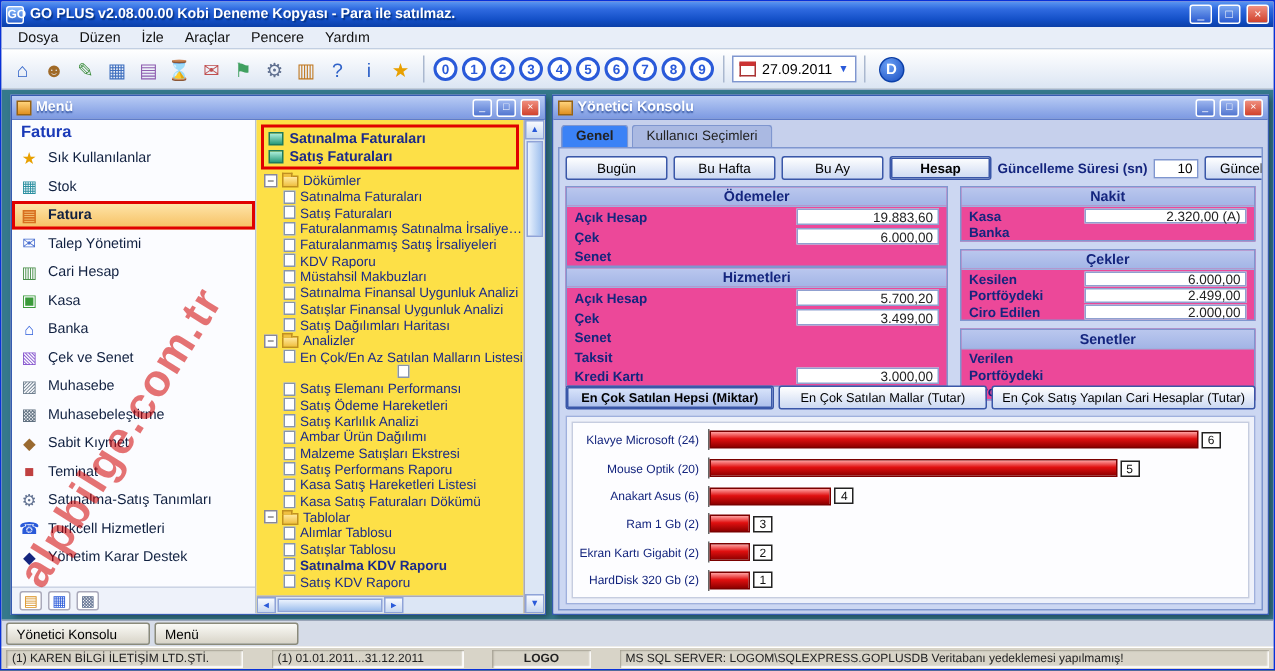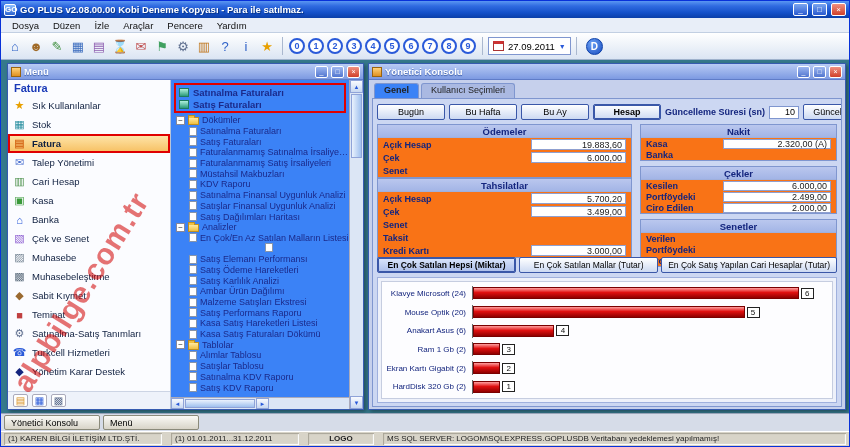--- a/index.html
+++ b/index.html
@@ -41,21 +41,21 @@
   
   .menu-body{flex:1;display:flex;background:#fff;overflow:hidden;min-height:0;}
   .sidebar{width:163px;flex:none;border-right:1px solid #b8c4d8;display:flex;flex-direction:column;background:#fbfcff;overflow:hidden;}
   .sidebar-header{font-size:11px;font-weight:bold;color:#1a3ab8;padding:2px 6px;flex:none;}
   .sb-item{height:19px;flex:none;display:flex;align-items:center;gap:5px;padding:0 4px;font-size:9.5px;color:#102040;cursor:pointer;white-space:nowrap;overflow:hidden;}
   .sb-ic{width:15px;flex:none;text-align:center;font-size:11px;}
   .sb-item.active{background:linear-gradient(#ffe8b0,#f6be5e);outline:2px solid #e00000;outline-offset:-2px;font-weight:bold;}
   .sidebar-footer{margin-top:auto;flex:none;display:flex;gap:4px;padding:2px 5px;border-top:1px solid #ccd4e4;background:#eef2fa;}
   .sf-ic{width:15px;height:13px;display:flex;align-items:center;justify-content:center;font-size:10px;border:1px solid #aab;background:#fff;border-radius:2px;cursor:pointer;}
 
-  .tree-panel{flex:1;display:flex;background:#3b82f6;overflow:hidden;min-width:0;}
+  .tree-panel{flex:1;display:flex;background:#fde047;overflow:hidden;min-width:0;}
   .tree-main{flex:1;display:flex;flex-direction:column;overflow:hidden;min-width:0;}
   .tree-scrolled{flex:1;overflow:hidden;padding:2px 0 0 3px;}
   .shortcuts{border:2px solid #e00000;margin:1px 3px 2px 0;padding:1px 3px;}
   .shortcut{display:flex;gap:4px;align-items:center;font-size:9.5px;font-weight:bold;color:#1b2a8a;height:12px;cursor:pointer;white-space:nowrap;}
   .shortcut-ic{width:10px;height:9px;flex:none;background:linear-gradient(#aef0dc,#2a9a7a);border:1px solid #1d7a5e;}
   .tree-row{display:flex;align-items:center;gap:3px;height:10.7px;font-size:9px;color:#1b2a8a;white-space:nowrap;cursor:pointer;overflow:hidden;}
   .expander{width:9px;height:9px;flex:none;border:1px solid #889;background:#fff;font-size:8px;line-height:7px;text-align:center;color:#333;}
   .folder-ic{width:11px;height:8px;flex:none;background:linear-gradient(#ffe9a0,#f0c040);border:1px solid #c09020;position:relative;margin-top:2px;}
   .folder-ic::before{content:"";position:absolute;top:-3px;left:-1px;width:5px;height:2px;background:#f0c040;border:1px solid #c09020;border-bottom:none;}
   .leaf-ic{width:8px;height:9px;flex:none;background:#fff;border:1px solid #8895aa;}
@@ -79,21 +79,21 @@
   .btn{font-size:9px;height:16px;border:1px solid #3a57a8;background:linear-gradient(#ffffff,#ccd9f2);border-radius:2px;display:flex;align-items:center;justify-content:center;padding:0 6px;color:#000;cursor:pointer;white-space:nowrap;}
   .filter-row .btn{width:68px;flex:none;}
   .btn.active{font-weight:bold;box-shadow:inset 0 0 0 1px #3a57a8;}
   .update-label{margin-left:auto;font-size:9px;font-weight:bold;color:#14257e;white-space:nowrap;}
   .update-value{width:30px;height:13px;flex:none;background:#fff;border:1px solid #7f96cf;font-size:9px;text-align:right;line-height:11px;padding:0 3px;}
   .filter-row .update-btn{width:56px;}
 
   .groups{display:flex;gap:8px;flex:none;height:130px;}
   .gcol-left{width:255px;flex:none;display:flex;flex-direction:column;}
   .gcol-right{flex:1;display:flex;flex-direction:column;gap:5px;}
-  .group{border:1px solid #7f96cf;background:#f97316;}
+  .group{border:1px solid #7f96cf;background:#ec4899;}
   .ghead{height:13px;background:linear-gradient(#bac7ee,#a3b5e6);font-size:9.5px;font-weight:bold;color:#14257e;text-align:center;line-height:13px;border-bottom:1px solid #9fb0dd;}
   .grow{display:flex;align-items:center;padding:0 5px;height:13px;}
   .glabel{font-size:9px;font-weight:bold;color:#14257e;white-space:nowrap;}
   .gvalue{margin-left:auto;width:95px;height:11px;background:#fff;border:1px solid #8fa0d0;font-size:9px;text-align:right;line-height:10px;padding:0 3px;color:#222;white-space:nowrap;}
   .gvalue:empty{background:transparent;border-color:transparent;}
   .gcol-right .grow{height:11px;}
   .gcol-right .gvalue{width:108px;height:10px;line-height:9px;}
 
   .chart-btn-row{display:flex;gap:3px;height:17px;flex:none;}
   .chart-btn{flex:1;font-size:8.5px;}
@@ -104,21 +104,21 @@
   .bar-row{display:flex;align-items:center;height:22px;}
   .bar-label{width:88px;flex:none;font-size:8px;color:#14257e;text-align:right;padding-right:6px;white-space:nowrap;overflow:hidden;}
   .bar-track{flex:1;position:relative;height:14px;border-left:1px solid #666;display:flex;align-items:center;min-width:0;}
   .bar{height:12px;flex:none;background:linear-gradient(180deg,#ffa0a0,#e01010 45%,#8f0000);border:1px solid #7a0000;}
   .bar-rank{width:13px;height:11px;flex:none;border:1px solid #222;background:#fff;font-size:8px;line-height:10px;text-align:center;margin-left:2px;color:#111;}
 
   
   .watermark{position:absolute;left:-80px;top:215px;width:320px;text-align:center;transform:rotate(-58deg);font-size:30px;font-weight:bold;color:rgba(210,0,0,0.55);pointer-events:none;z-index:20;letter-spacing:1px;}
   .taskbar{height:18px;flex:none;background:#d6dce8;border-top:1px solid #99a4b8;display:flex;gap:3px;padding:1px 3px;}
   .task-btn{width:96px;font-size:9px;background:linear-gradient(#fafaf6,#d8d4c8);border:1px solid #8a8a7a;border-radius:2px;display:flex;align-items:center;padding:0 6px;cursor:pointer;white-space:nowrap;overflow:hidden;}
-  .statusbar{height:15px;flex:none;background:#d8d4c8;border-top:1px solid #fff;display:flex;align-items:center;font-size:8px;gap:9px;padding:0 3px;color:#222;}
+  .statusbar{height:15px;flex:none;background:#d8d4c8;border-top:1px solid #fff;display:flex;align-items:center;font-size:8px;gap:19px;padding:0 3px;color:#222;}
   .sb-panel{height:12px;line-height:11px;padding:0 4px;white-space:nowrap;overflow:hidden;box-shadow:inset 1px 1px 1px #a8a496, inset -1px -1px 1px #fff;}
   .sb-company{width:158px;flex:none;}
   .sb-period{width:128px;flex:none;}
   .sb-brand{width:66px;flex:none;text-align:center;font-weight:bold;}
   .sb-server{flex:1;}
 </style>
 </head>
 <body>
 
 <div class="app">
@@ -341,25 +341,25 @@
                   <div class="tree-row" style="padding-left: 15px;">
                     <span class="leaf-ic"></span>
                     <span class="tlabel">Faturalanmamış Satınalma İrsaliyeleri</span>
                   </div>
                   <div class="tree-row" style="padding-left: 15px;">
                     <span class="leaf-ic"></span>
                     <span class="tlabel">Faturalanmamış Satış İrsaliyeleri</span>
                   </div>
                   <div class="tree-row" style="padding-left: 15px;">
                     <span class="leaf-ic"></span>
+                    <span class="tlabel">KDV Raporu</span>
+                  </div>
+                  <div class="tree-row" style="padding-left: 15px;">
+                    <span class="leaf-ic"></span>
                     <span class="tlabel">Müstahsil Makbuzları</span>
-                  </div>
-                  <div class="tree-row" style="padding-left: 15px;">
-                    <span class="leaf-ic"></span>
-                    <span class="tlabel">KDV Raporu</span>
                   </div>
                   <div class="tree-row" style="padding-left: 15px;">
                     <span class="leaf-ic"></span>
                     <span class="tlabel">Satınalma Finansal Uygunluk Analizi</span>
                   </div>
                   <div class="tree-row" style="padding-left: 15px;">
                     <span class="leaf-ic"></span>
                     <span class="tlabel">Satışlar Finansal Uygunluk Analizi</span>
                   </div>
                   <div class="tree-row" style="padding-left: 15px;">
@@ -417,21 +417,21 @@
                     <span class="tlabel">Tablolar</span>
                   </div>
                   <div class="tree-row" style="padding-left: 15px;">
                     <span class="leaf-ic"></span>
                     <span class="tlabel">Alımlar Tablosu</span>
                   </div>
                   <div class="tree-row" style="padding-left: 15px;">
                     <span class="leaf-ic"></span>
                     <span class="tlabel">Satışlar Tablosu</span>
                   </div>
-                  <div class="tree-row" style="padding-left: 15px;">
+                  <div class="tree-row" style="padding-left: 15px; font-weight: bold;">
                     <span class="leaf-ic"></span>
                     <span class="tlabel">Satınalma KDV Raporu</span>
                   </div>
                   <div class="tree-row" style="padding-left: 15px;">
                     <span class="leaf-ic"></span>
                     <span class="tlabel">Satış KDV Raporu</span>
                   </div>
                 </div>
             </div>
             <div class="hscroll">
@@ -497,21 +497,21 @@
                     <span class="gvalue">6.000,00</span>
                   </div>
 
                   <div class="grow">
                     <span class="glabel">Senet</span>
                     <span class="gvalue"></span>
                   </div>
 
               </div>
               <div class="group">
-                <div class="ghead">Tahsilatlar</div>
+                <div class="ghead">Hizmetleri</div>
 
                   <div class="grow">
                     <span class="glabel">Açık Hesap</span>
                     <span class="gvalue">5.700,20</span>
                   </div>
 
                   <div class="grow">
                     <span class="glabel">Çek</span>
                     <span class="gvalue">3.499,00</span>
                   </div>

